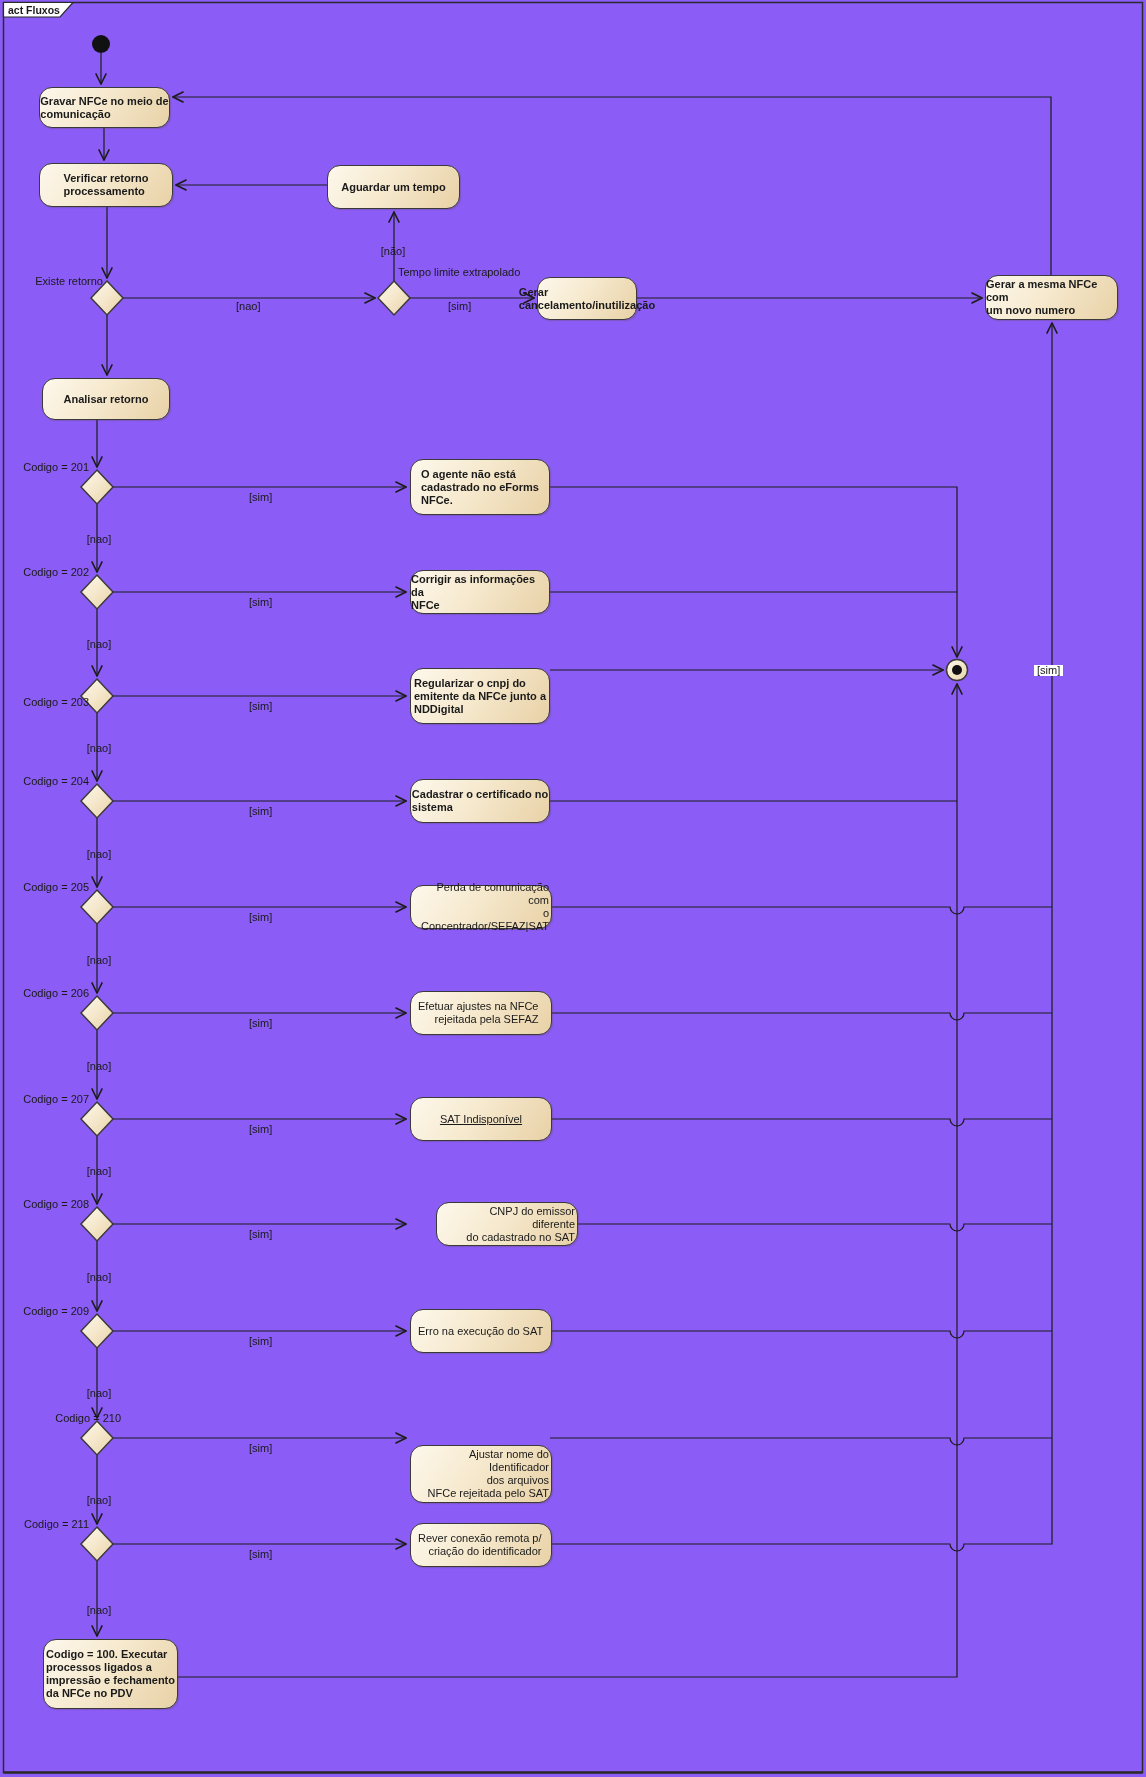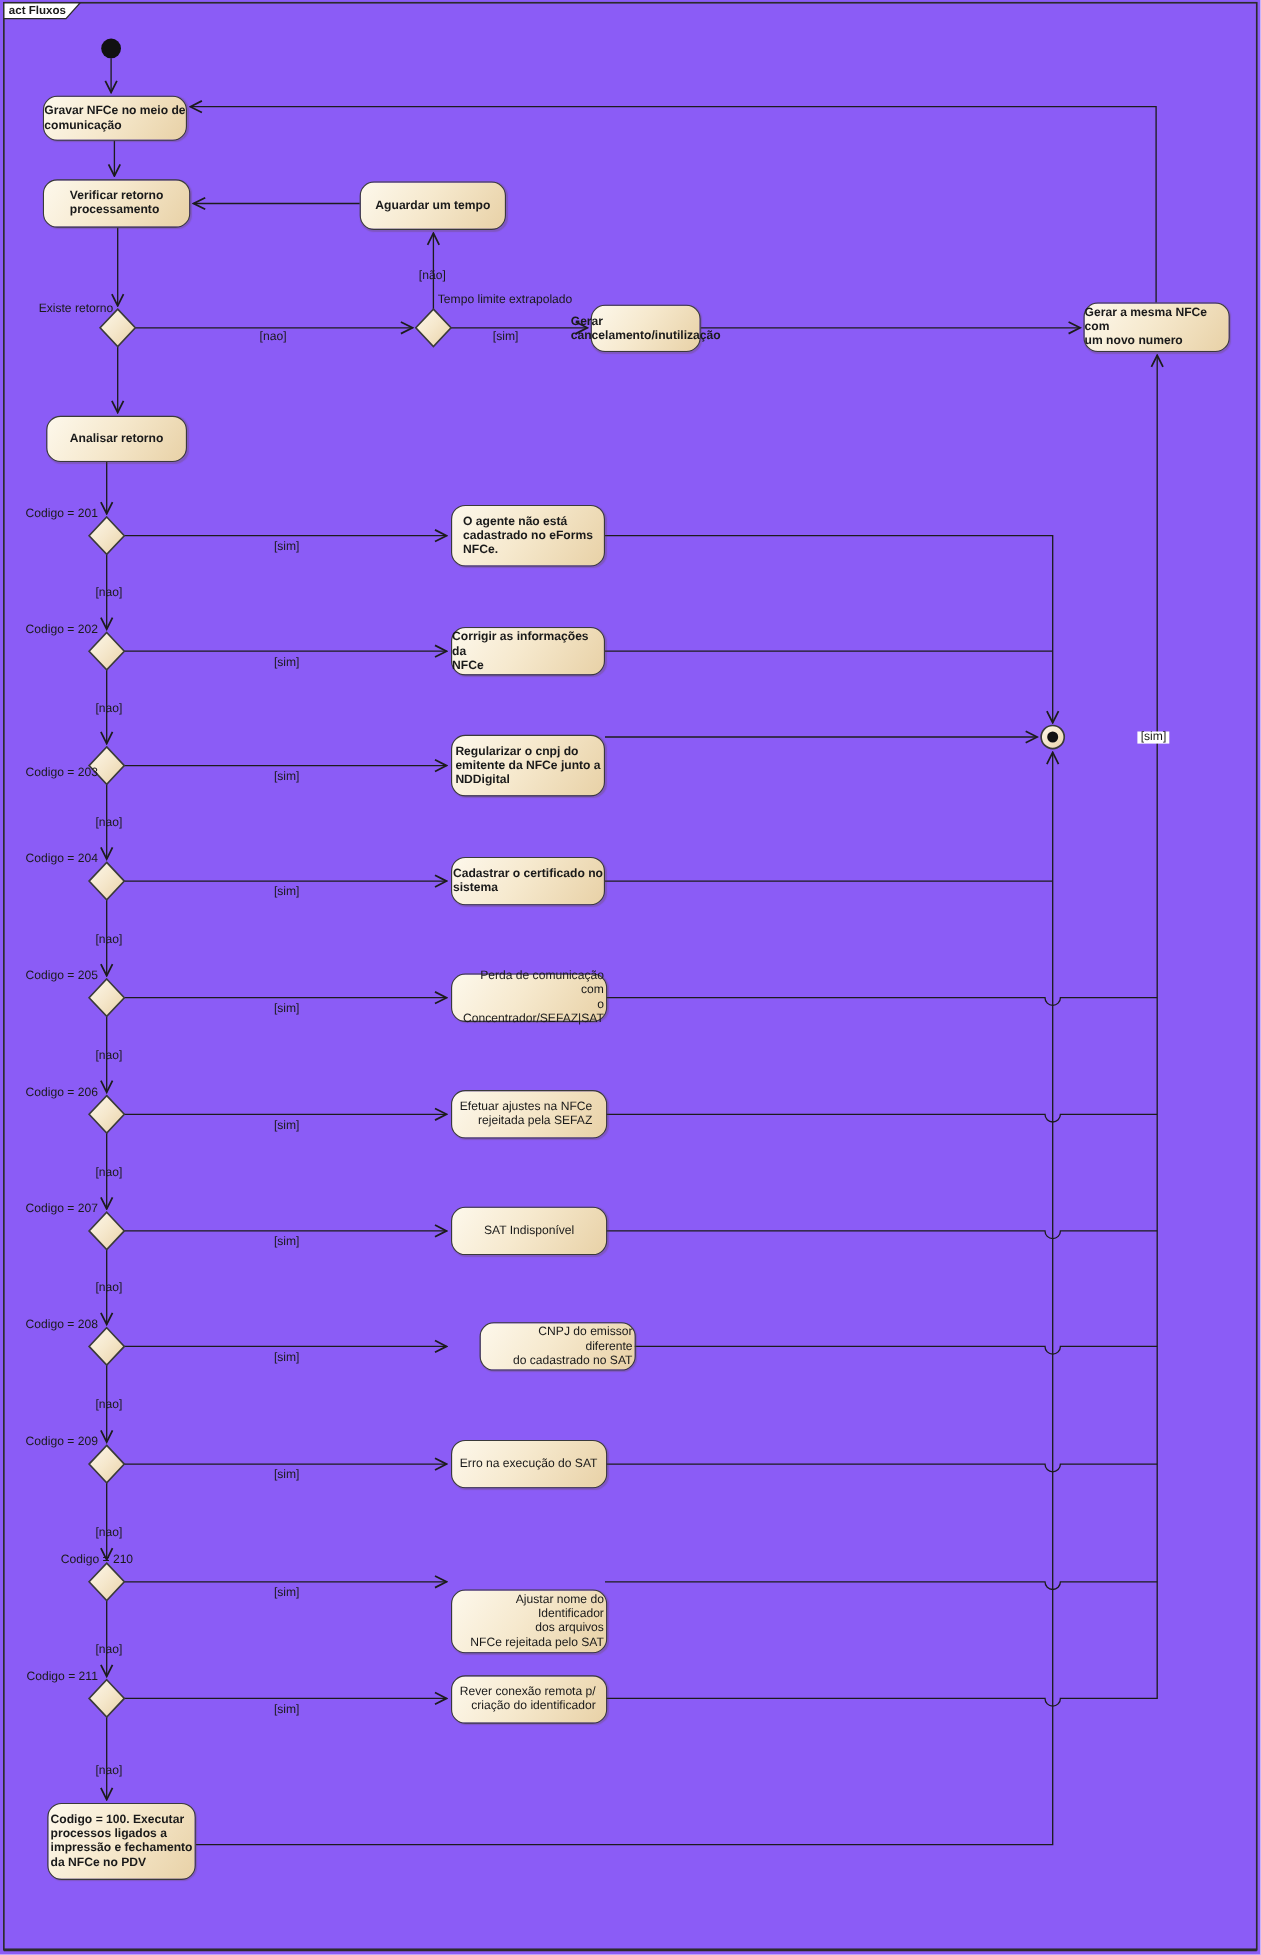--- a/index.html
+++ b/index.html
@@ -139,21 +139,21 @@
 NFCe</div>
 <div class="n" style="left:410px;top:668px;width:140px;height:56px;">Regularizar o cnpj do
 emitente da NFCe junto a
 NDDigital</div>
 <div class="n" style="left:410px;top:779px;width:140px;height:44px;">Cadastrar o certificado no
 sistema</div>
 <div class="n plain left" style="left:410px;top:885px;width:142px;height:44px;">Perda de comunicação com
 o Concentrador/SEFAZ|SAT</div>
 <div class="n plain left" style="left:410px;top:991px;width:142px;height:44px;">Efetuar ajustes na NFCe
 rejeitada pela SEFAZ</div>
-<div class="n plain" style="left:410px;top:1097px;width:142px;height:44px;">SAT Indisponível</div>
+<div class="n plain" style="left:410px;top:1097px;width:142px;height:44px;text-decoration:underline;">SAT Indisponível</div>
 <div class="n plain left" style="left:410px;top:1202px;width:142px;height:44px;margin-left:26px;">CNPJ do emissor diferente
 do cadastrado no SAT</div>
 <div class="n plain left" style="left:410px;top:1309px;width:142px;height:44px;">Erro na execução do SAT</div>
 <div class="n plain left" style="left:410px;top:1409px;width:142px;height:58px;margin-top:36px;">Ajustar nome do Identificador
 dos arquivos
 NFCe rejeitada pelo SAT</div>
 <div class="n plain left" style="left:410px;top:1523px;width:142px;height:44px;">Rever conexão remota p/
 criação do identificador</div>
 <div class="n" style="left:43px;top:1639px;width:135px;height:70px;">Codigo = 100. Executar
 processos ligados a

